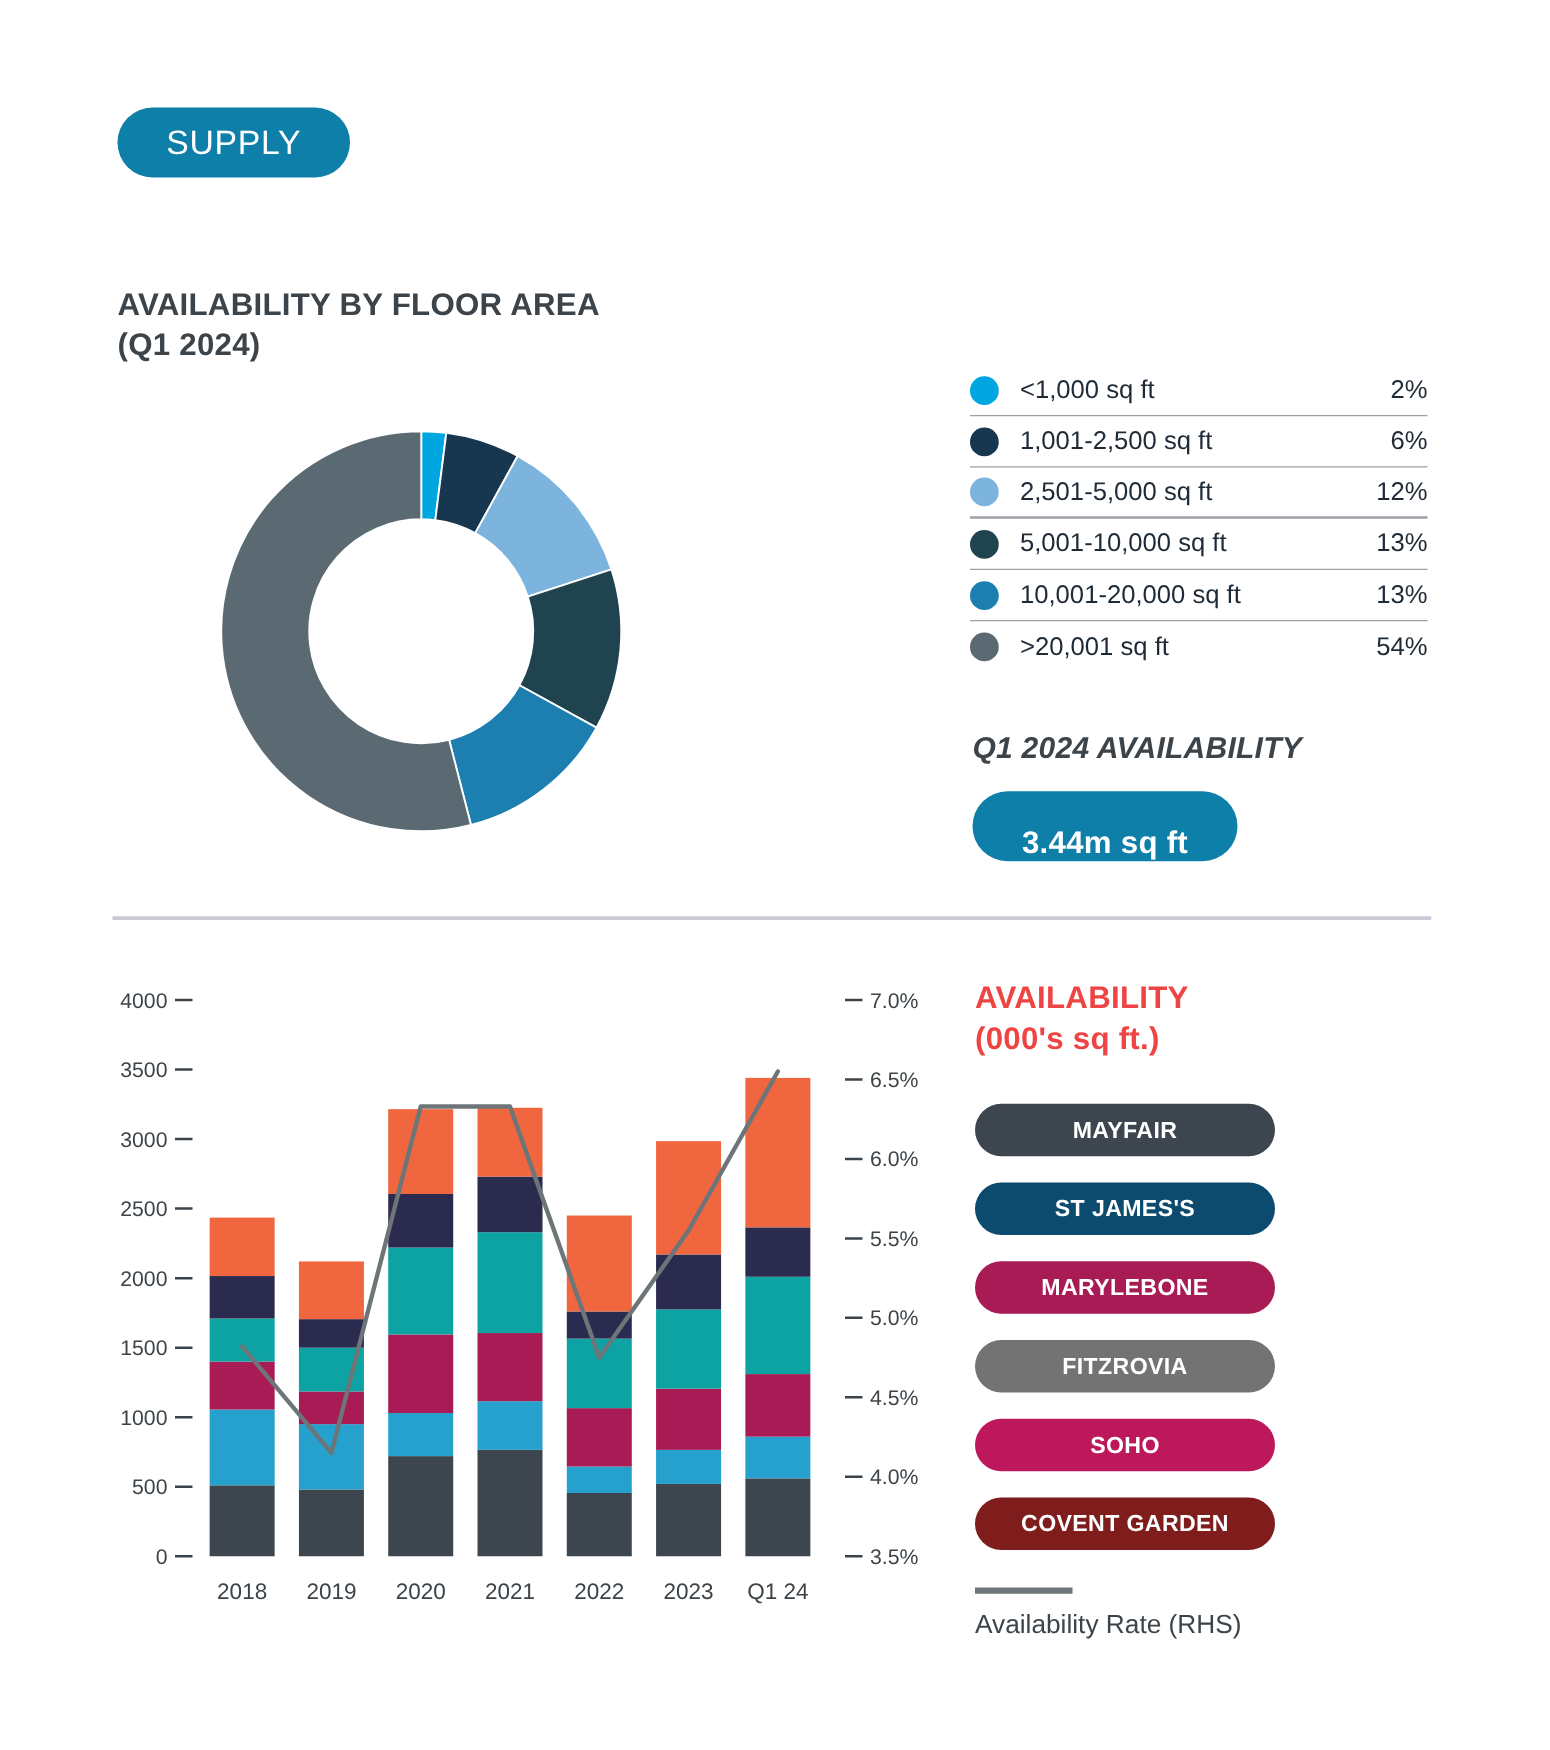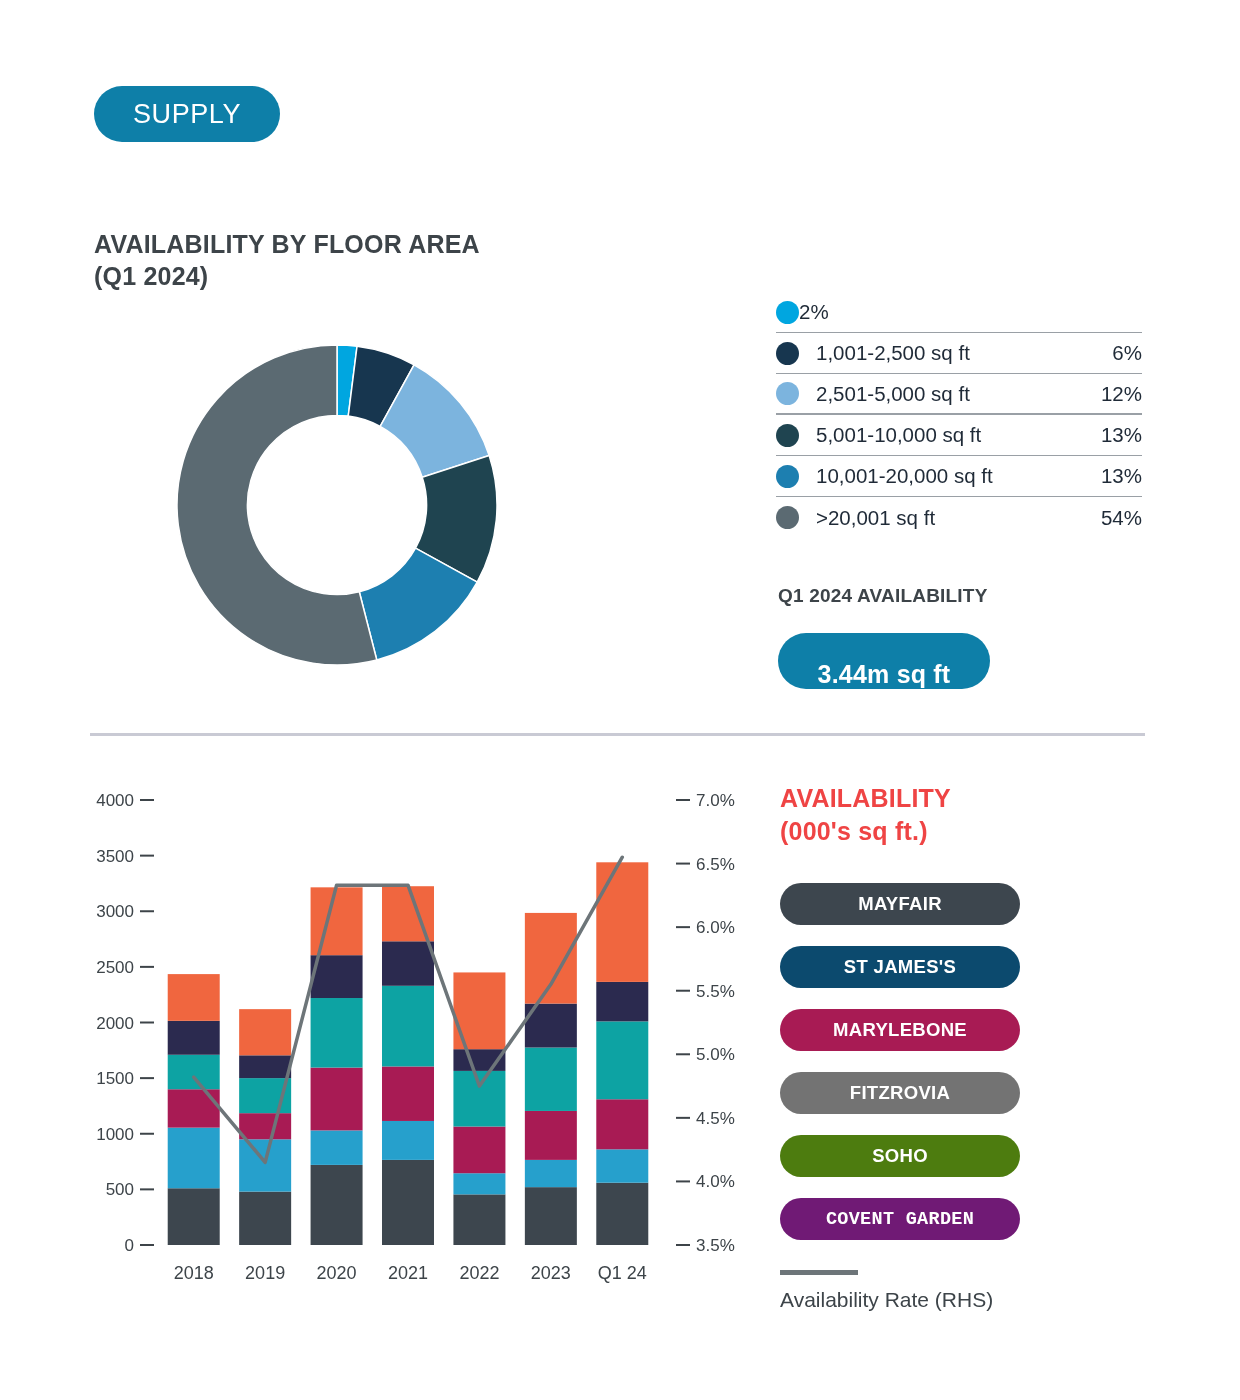--- a/index.html
+++ b/index.html
@@ -46,21 +46,21 @@
   .legend-dot { width: 23px; height: 23px; border-radius: 50%; flex: 0 0 23px; }
   .legend-label {
     margin-left: 17px; font-size: 20.5px; color: #1f2a37; flex: 1 1 auto;
     white-space: nowrap;
   }
   .legend-pct { font-size: 20.5px; color: #1f2a37; text-align: right; }
 
   
   .avail-title {
     position: absolute; left: 778px; top: 585px;
-    font-size: 19px; font-weight: bold; letter-spacing: 0.2px; color: #3d4449;
+    font-size: 24px; font-weight: bold; letter-spacing: 0.2px; color: #3d4449; font-style: italic;
   }
   .avail-pill {
     position: absolute; left: 778px; top: 633px;
     width: 212px; height: 56px; border-radius: 28px;
     background: #0e7fa8; display: flex; align-items: flex-end; justify-content: center;
   }
   .avail-pill span { color: #fff; font-size: 25px; font-weight: bold; letter-spacing: 0.2px; }
 
   
   .divider {
@@ -112,20 +112,21 @@
         <path d="M 242.08058785627446 24.790931192981816 A 160 160 0 0 1 317.1690426072246 115.55728090000841 L 250.21466386004576 137.3120773040047 A 89.60000000000001 89.60000000000001 0 0 0 208.1651291995137 86.48292146806982 Z" fill="#7cb4de" stroke="#ffffff" stroke-width="1.5"></path>
         <path d="M 317.1690426072246 115.55728090000841 A 160 160 0 0 1 305.2090688070182 242.08058785627446 L 243.51707853193017 208.16512919951373 A 89.60000000000001 89.60000000000001 0 0 0 250.21466386004576 137.3120773040047 Z" fill="#1f4450" stroke="#ffffff" stroke-width="1.5"></path>
         <path d="M 305.2090688070182 242.08058785627446 A 160 160 0 0 1 204.79038194637675 319.973305780581 L 187.28261388997097 251.78505123712534 A 89.60000000000001 89.60000000000001 0 0 0 243.51707853193017 208.16512919951373 Z" fill="#1d7fb0" stroke="#ffffff" stroke-width="1.5"></path>
         <path d="M 204.79038194637675 319.973305780581 A 160 160 0 1 1 164.99999999999997 5 L 164.99999999999997 75.39999999999999 A 89.60000000000001 89.60000000000001 0 1 0 187.28261388997097 251.78505123712534 Z" fill="#5b6a72" stroke="#ffffff" stroke-width="1.5"></path>
       </svg>
   </div>
 
   <div class="legend" id="donut-legend">
       <div class="legend-row">
         <div class="legend-dot" style="background: rgb(0, 166, 224);"></div>
+        <div class="legend-label">&lt;1,000 sq ft</div>
         <div class="legend-pct">2%</div>
       </div>
       <div class="legend-row">
         <div class="legend-dot" style="background: rgb(23, 54, 79);"></div>
         <div class="legend-label">1,001-2,500 sq ft</div>
         <div class="legend-pct">6%</div>
       </div>
       <div class="legend-row thick">
         <div class="legend-dot" style="background: rgb(124, 180, 222);"></div>
         <div class="legend-label">2,501-5,000 sq ft</div>
@@ -255,24 +256,24 @@
       </div>
       <div class="dpill" style="background: #0c4a6e;">
         <span>ST JAMES'S</span>
       </div>
       <div class="dpill" style="background: rgb(168, 27, 84);">
         <span>MARYLEBONE</span>
       </div>
       <div class="dpill" style="background: #737373;">
         <span>FITZROVIA</span>
       </div>
-      <div class="dpill" style="background: #4d7c0f;">
+      <div class="dpill" style="background: #be185d;">
         <span>SOHO</span>
       </div>
-      <div class="dpill" style="background: #701a75; font-family: Liberation Mono, monospace;">
+      <div class="dpill" style="background: #7f1d1d;">
         <span>COVENT GARDEN</span>
       </div>
     </div>
 
   <div class="rate-key">
     <div class="rate-line"></div>
     <div class="rate-text">Availability Rate (RHS)</div>
   </div>
 
 </div>

